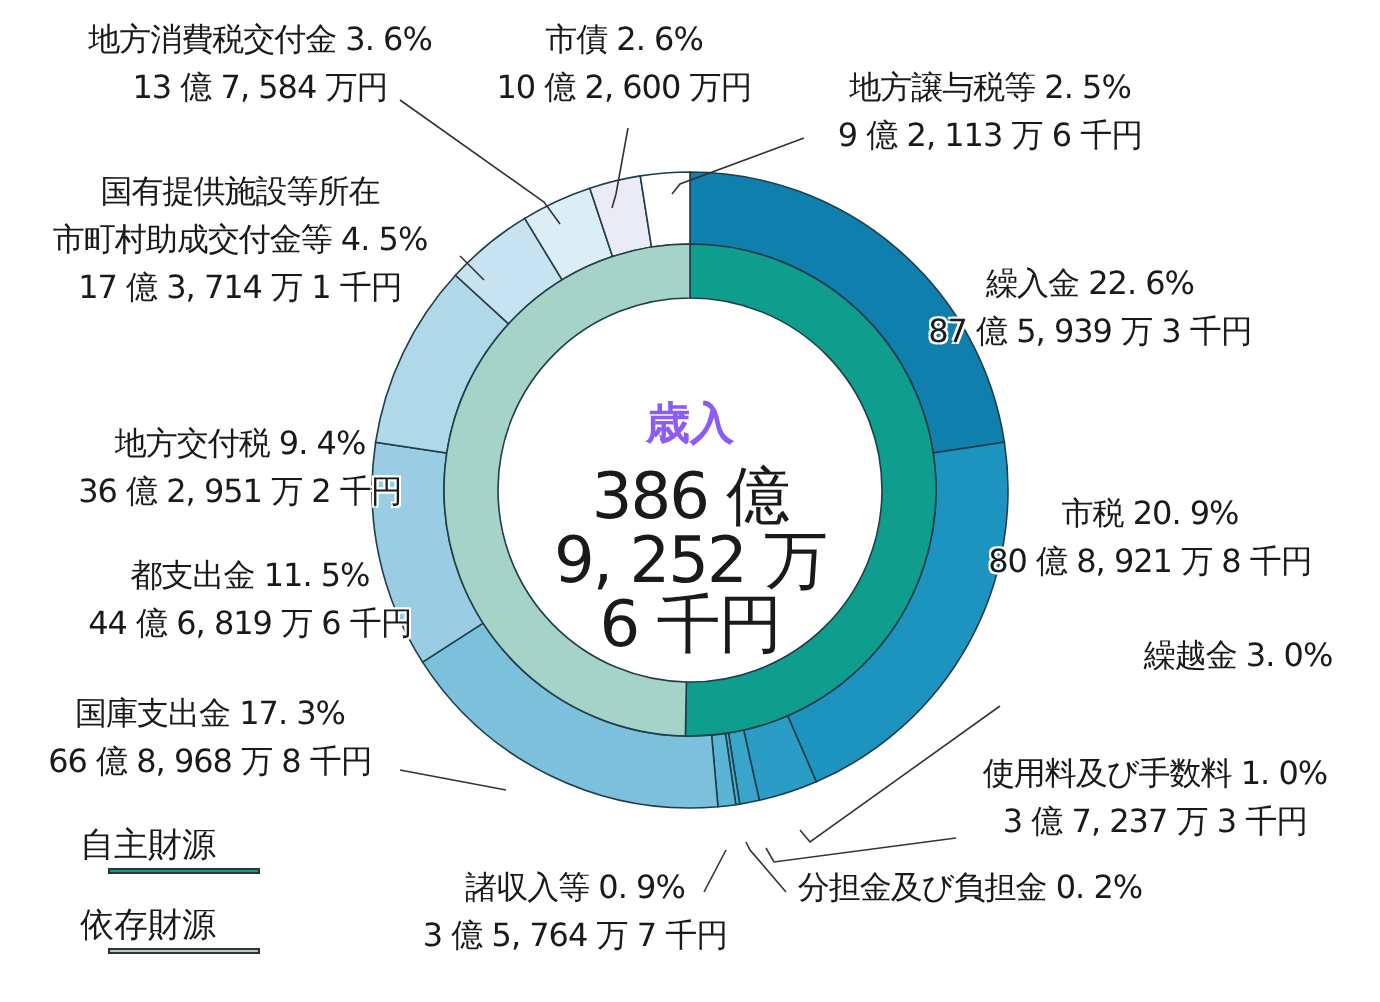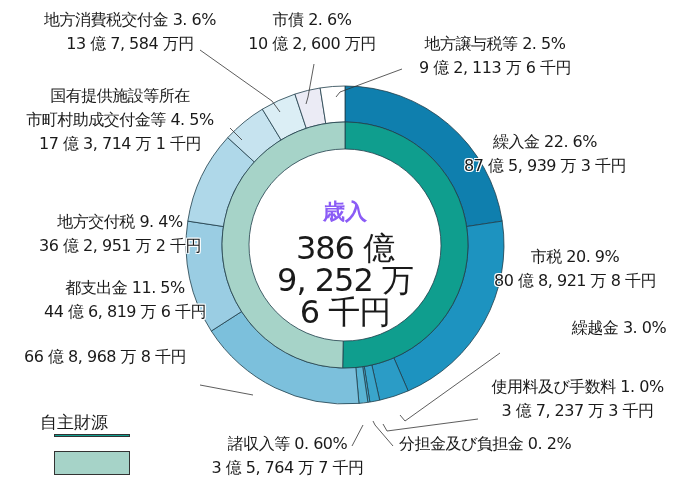--- a/index.html
+++ b/index.html
@@ -88,33 +88,35 @@
   <span class="line">80 億 8, 921 万 8 千円</span>
 </div>
 <div class="lbl c halo" style="left:30px; top:276px; width:190px;">
   <span class="line">都支出金 11. 5%</span>
   <span class="line">44 億 6, 819 万 6 千円</span>
 </div>
 <div class="lbl c" style="left:524px; top:316px; width:190px;">
   <span class="line">繰越金 3. 0%</span>
 </div>
 <div class="lbl c" style="left:10px; top:345px; width:190px;">
+  <span class="line">国庫支出金 17. 3%</span>
   <span class="line">66 億 8, 968 万 8 千円</span>
 </div>
 <div class="lbl c" style="left:470px; top:375px; width:215px;">
   <span class="line">使用料及び手数料 1. 0%</span>
   <span class="line">3 億 7, 237 万 3 千円</span>
 </div>
 <div class="lbl c" style="left:200px; top:432px; width:175px;">
-  <span class="line">諸収入等 0. 60%</span>
+  <span class="line">諸収入等 0. 9%</span>
   <span class="line">3 億 5, 764 万 7 千円</span>
 </div>
 <div class="lbl c" style="left:385px; top:432px; width:200px;">
   <span class="line">分担金及び負担金 0. 2%</span>
 </div>
 
 <div class="legend-item" style="top:411px;">
   <span class="legend-label">自主財源</span>
   <span class="legend-swatch" style="background:#0f9e8e;"></span>
 </div>
 <div class="legend-item" style="top:451px;">
+  <span class="legend-label">依存財源</span>
   <span class="legend-swatch" style="background:#a6d3c8;"></span>
 </div>
 
 </body></html>

